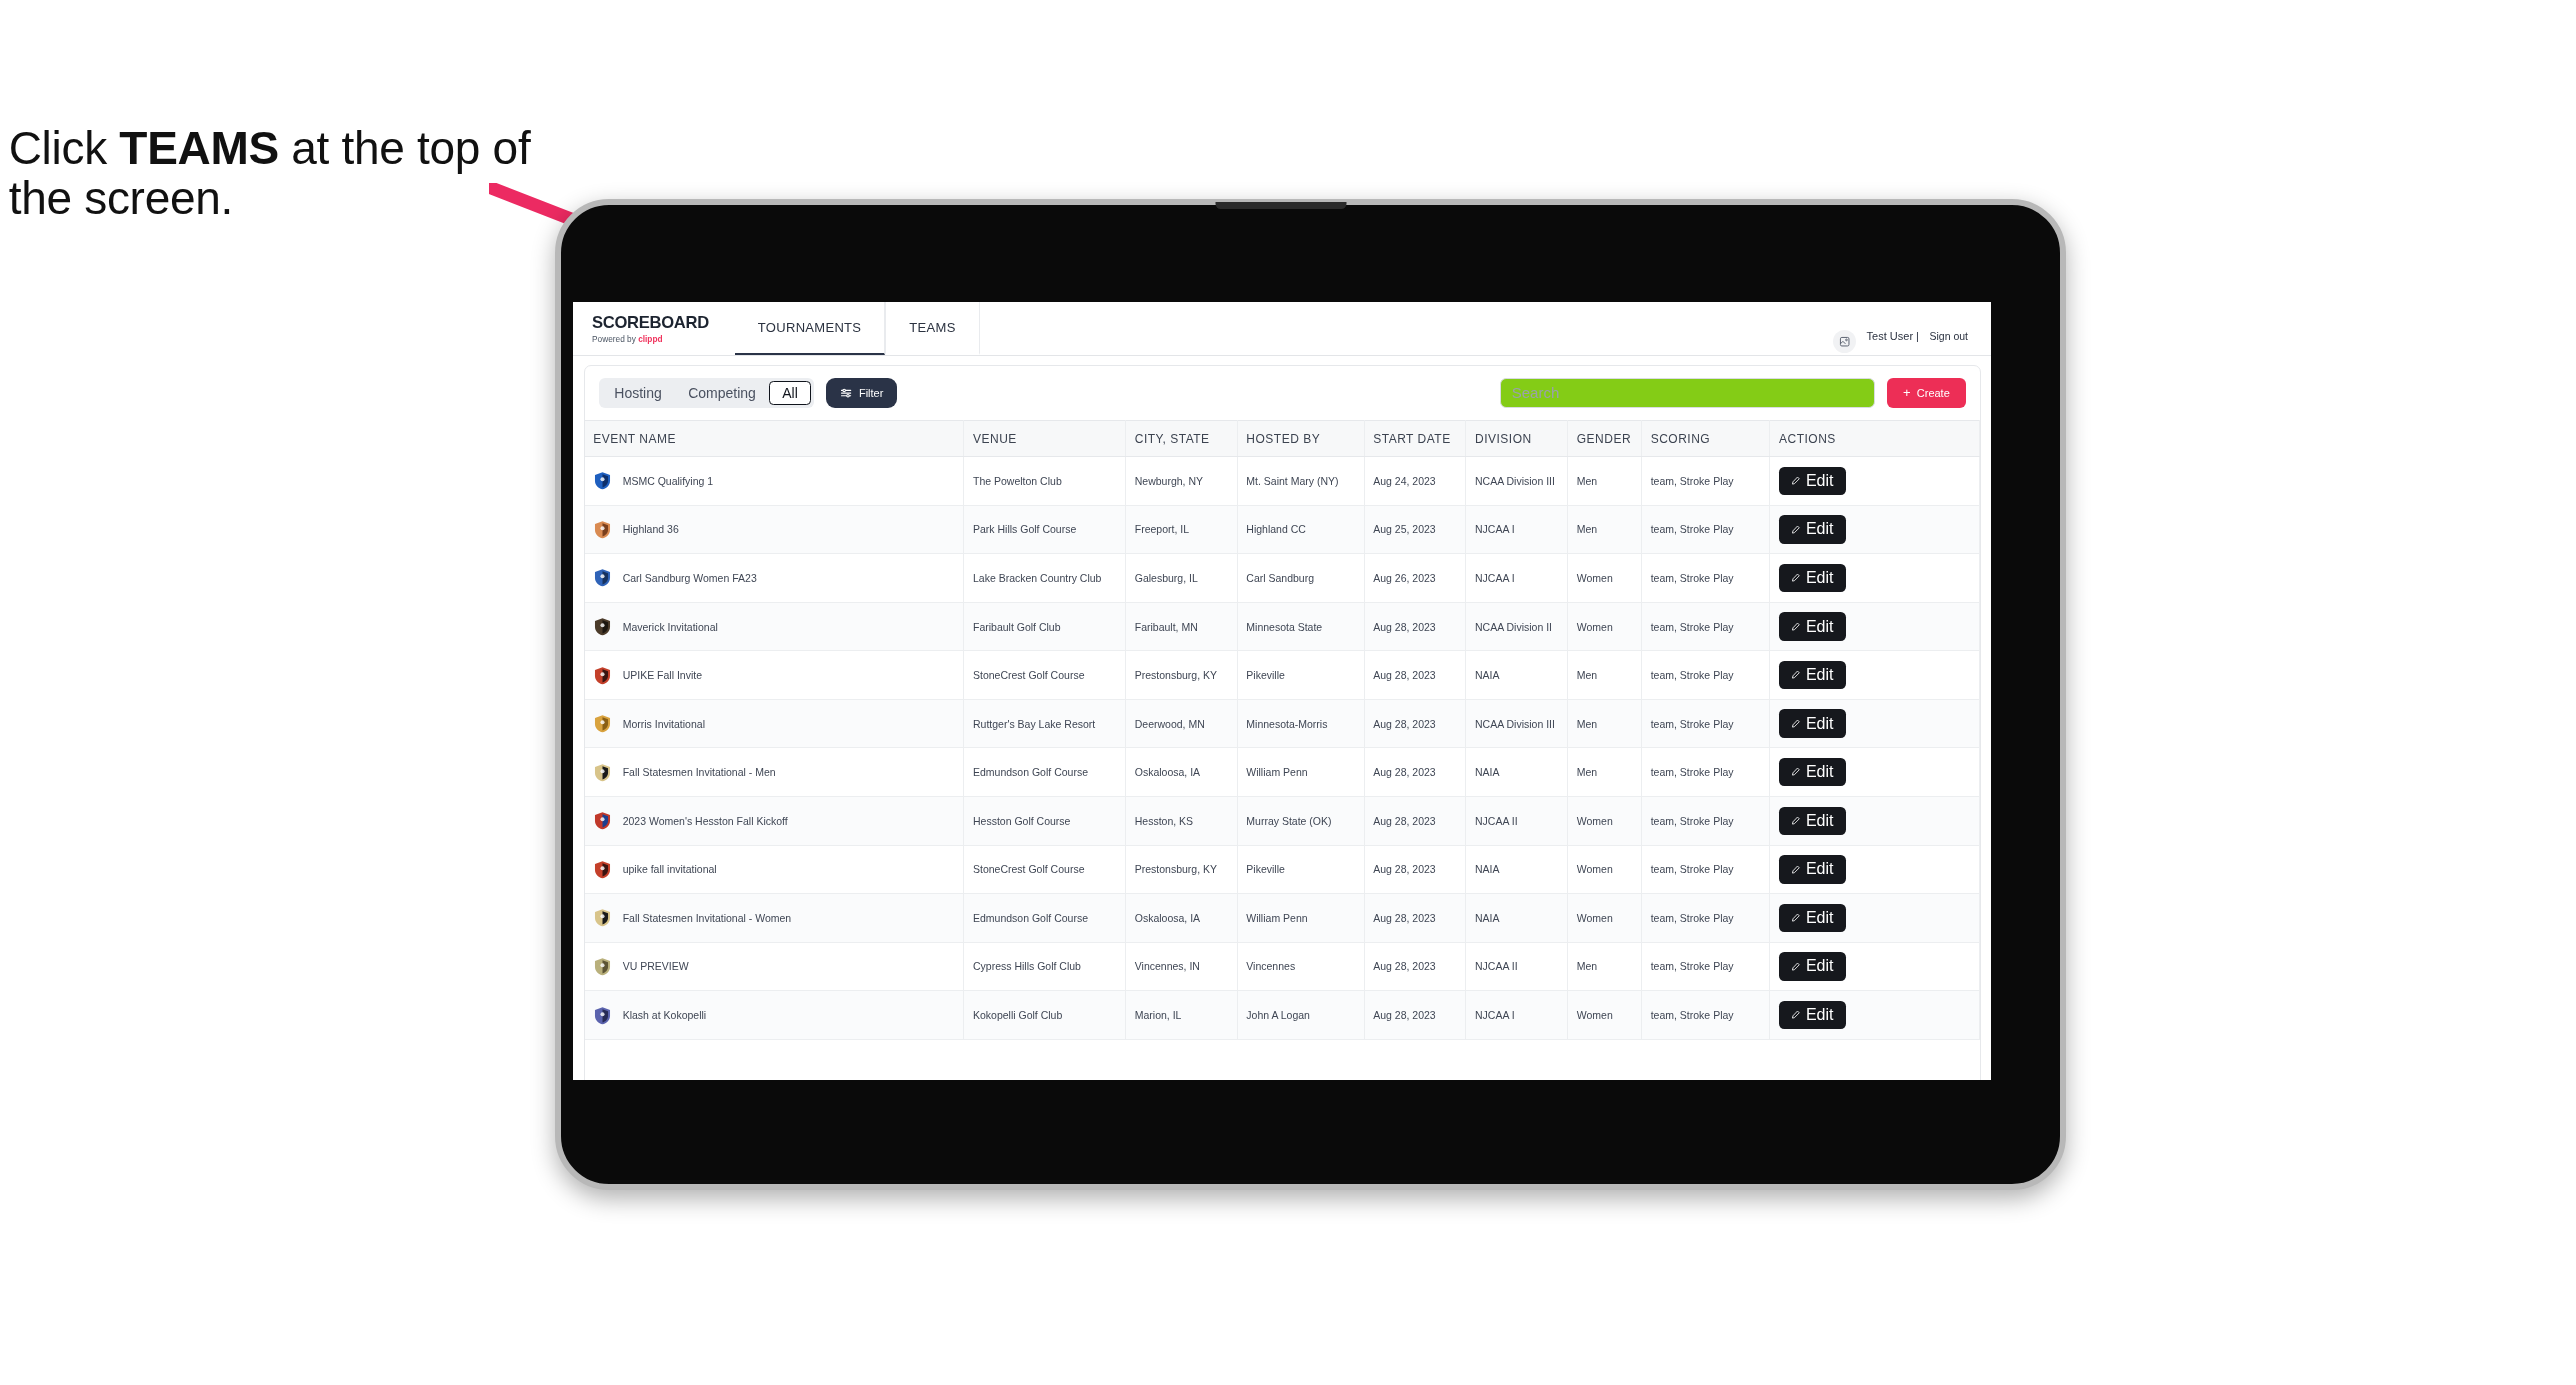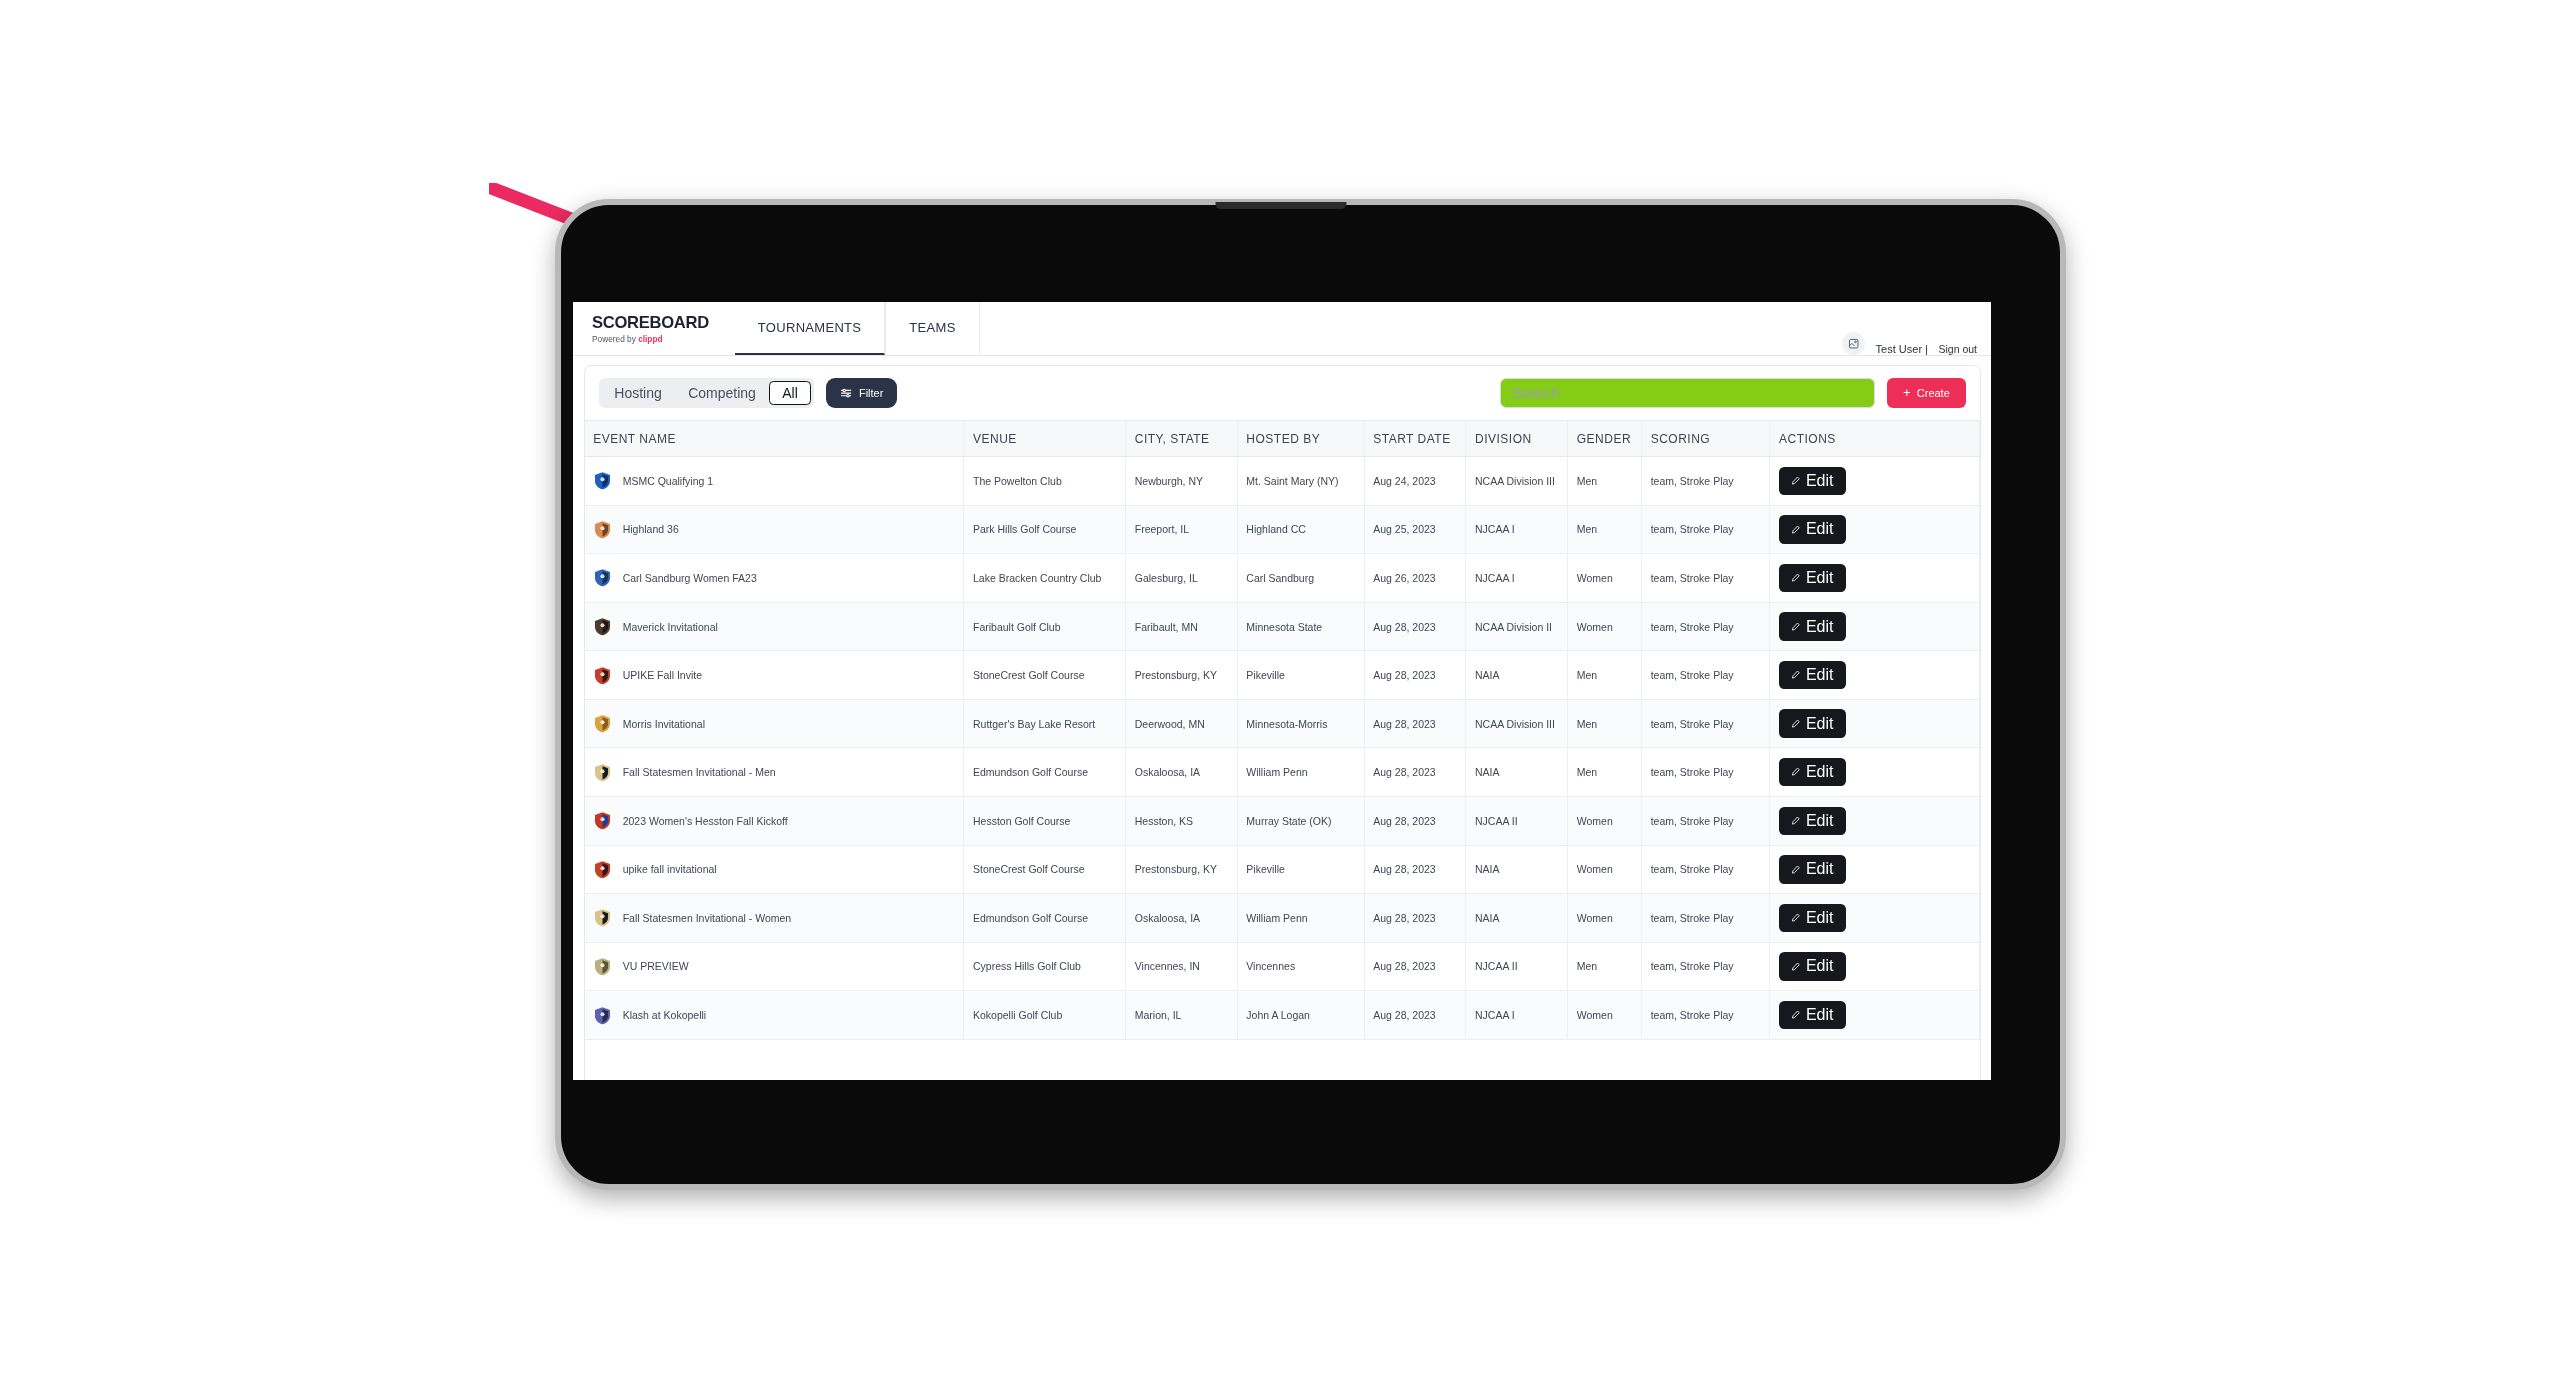--- a/index.html
+++ b/index.html
@@ -101,22 +101,22 @@
     cursor: pointer;
     border-bottom: 2.6px solid transparent;
     border-left: 0.9px solid #e9ebee;
     border-right: 0.9px solid #e9ebee;
   }
   .nav-tab.active { border-bottom-color: #2a3347; }
   .nav-tab.plain { border-left: none; }
 
   .nav-right {
     margin-left: auto;
-    display: flex; align-items: flex-end;
-    padding-right: 14px; gap: 10.5px;
+    display: flex; align-items: flex-start;
+    padding-right: 23px; gap: 10.5px; margin-top: 28px;
   }
   .avatar {
     width: 23px; height: 23px; border-radius: 50%;
     background: #f1f2f4;
     display: flex; align-items: center; justify-content: center;
   }
   .avatar svg { width: 11.4px; height: 11.4px; }
   .user-name { font-size: 11px; color: #2b3240; }
   .signout  { font-size: 10.5px; color: #2b3240; cursor: pointer; }
 
@@ -234,20 +234,23 @@
   col.c-div     { width: 7.3%; }
   col.c-gender  { width: 5.3%; }
   col.c-scoring { width: 9.2%; }
   col.c-actions { width: 15.0%; }
 </style>
 </head>
 <body>
 
 <div id="stage">
 
+  <div class="caption">
+    <span>Click </span><span class="strong">TEAMS</span><span> at the top of the screen.</span>
+  </div>
 
   <svg class="arrow-svg" viewBox="0 0 520 240">
     <line x1="4" y1="6" x2="400" y2="160" stroke="#ec2a62" stroke-width="15" stroke-linecap="round"></line>
     <polygon points="432,168 352,126 378,172 328,186" fill="#ec2a62"></polygon>
   </svg>
 
   <div class="tablet">
     <div class="top-notch"></div>
     <div class="bezel-dot d1"></div>
     <div class="bezel-dot d2"></div>

